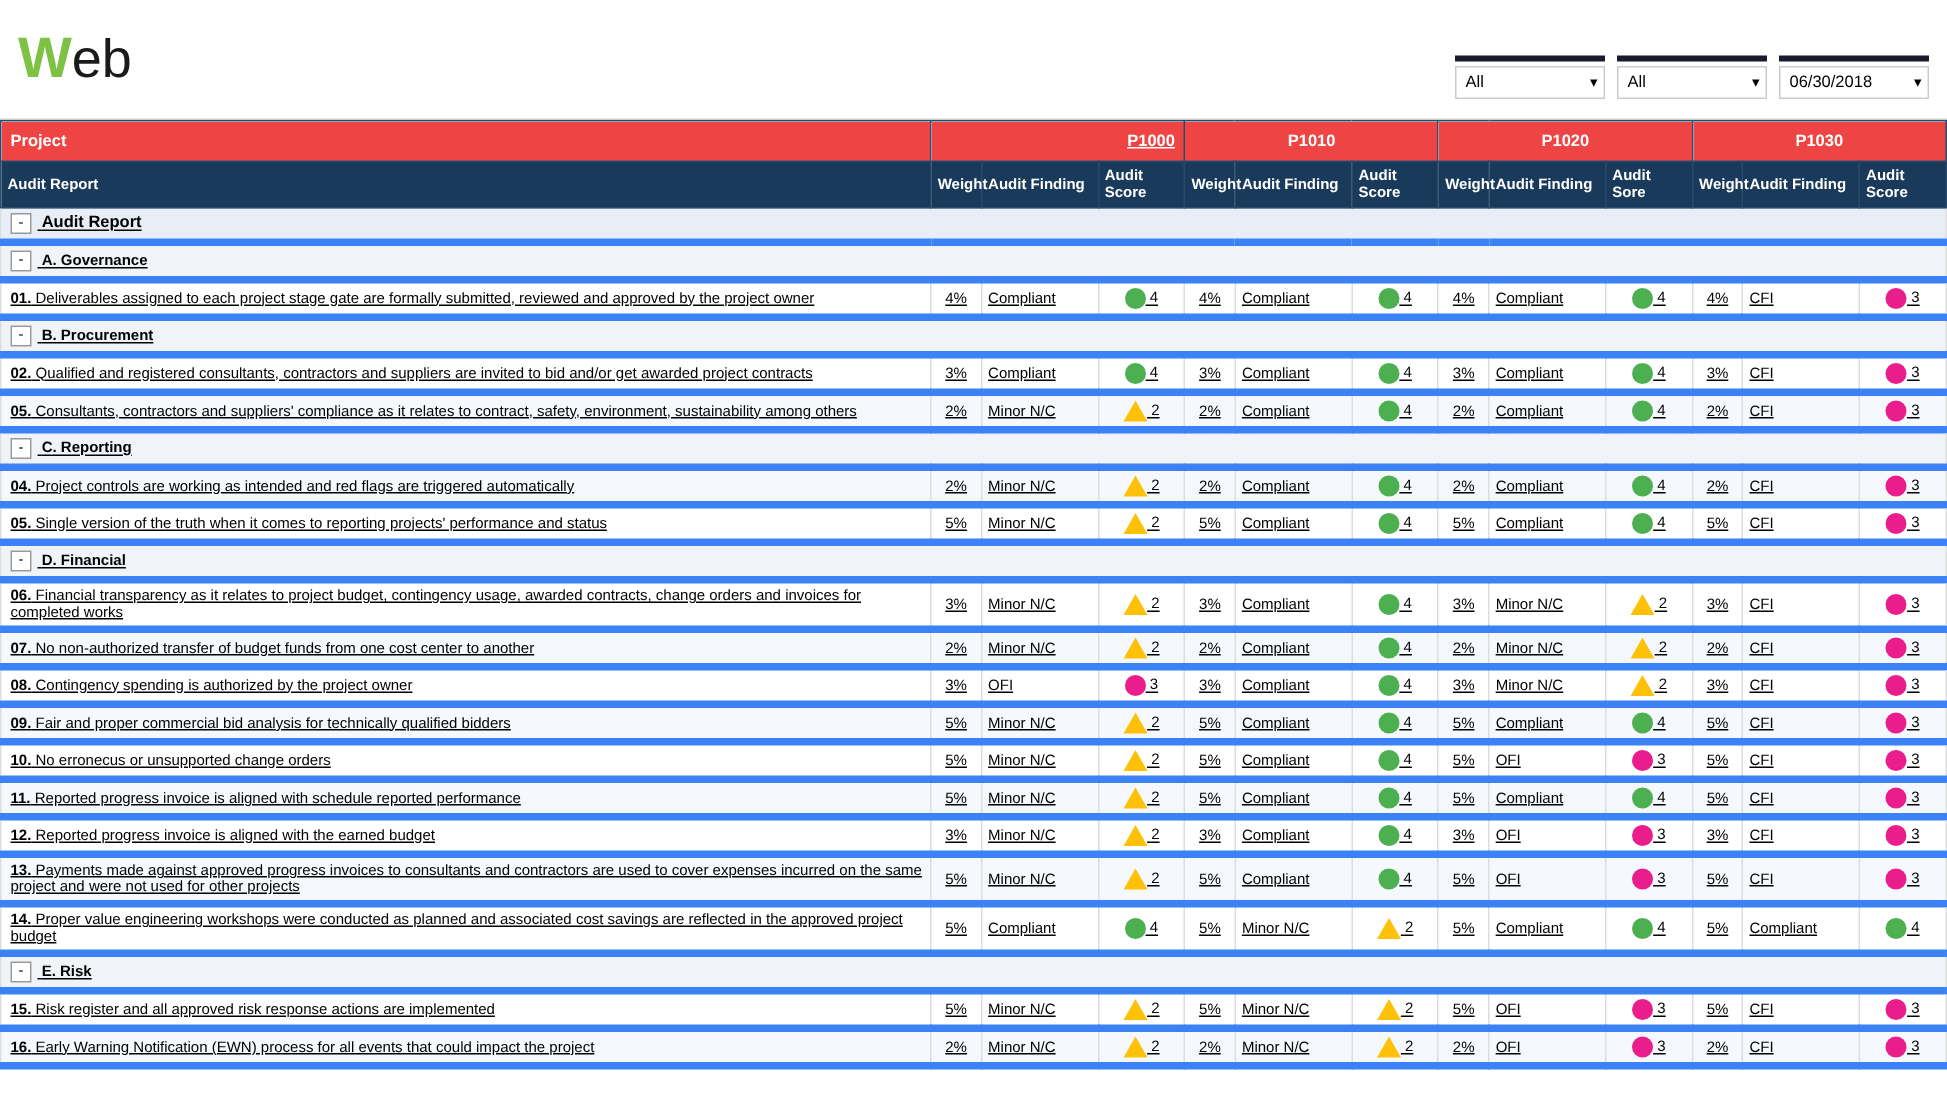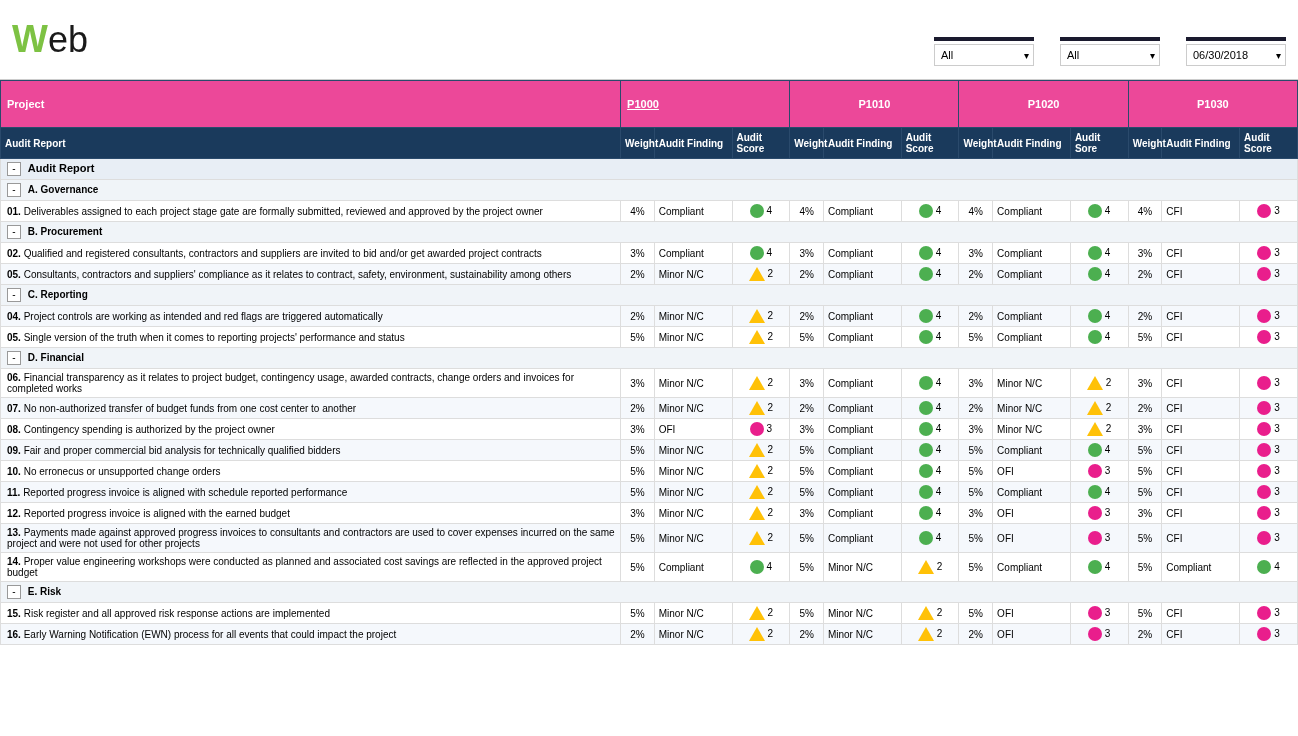--- a/index.html
+++ b/index.html
@@ -26,21 +26,21 @@
     }
     .logo-sub { font-size: 11px; color: #555; margin-top: 2px; letter-spacing: 0.5px; }
     .report-title {
       flex: 1;
       text-align: center;
       font-size: 20px;
       color: #333;
     }
     .filters {
       display: flex;
-      gap: 26px;
+      gap: 8px;
       align-items: center;
       margin-top: 24px;
     }
     .filter-group {
       display: flex;
       flex-direction: column;
       gap: 3px;
     }
     .filter-label {
       background: #1a1a2e;
@@ -80,23 +80,23 @@
     }
     
     table {
       border-collapse: collapse;
       width: 100%;
       table-layout: fixed;
     }
 
     
     .col-header-row th {
-      background: #ec4899;
+      background: #ef4444;
       color: #fff;
-      padding: 17px 6px;
+      padding: 7px 6px;
       text-align: left;
       font-size: 11px;
       border: 1px solid #2a4a6c;
       white-space: nowrap;
       overflow: hidden;
     }
     .col-header-row th.project-col {
       width: 600px;
     }
     
@@ -109,21 +109,22 @@
       border: 1px solid #2a4a6c;
       text-align: left;
       vertical-align: middle;
     }
     .sub-header-row th.audit-report-col {
       text-align: left;
     }
 
     
     tbody tr {
-      border-bottom: 1px solid #3b82f6;
+      border-bottom: 5px solid #3b82f6;
+      text-decoration: underline;
     }
     tbody tr:nth-child(even) {
       background: #f5f8fc;
     }
     tbody tr:nth-child(odd) {
       background: #fff;
     }
     tbody tr.section-header {
       background: #e8eef5 !important;
     }
@@ -268,21 +269,21 @@
       <col style="width:55px;">
 
       <col style="width:32px;">
       <col style="width:74px;">
       <col style="width:55px;">
     </colgroup>
     <thead>
 
       <tr class="col-header-row">
         <th class="project-col">Project</th>
-        <th colspan="3" style="text-align:left;text-decoration:underline;">P1000</th>
+        <th colspan="3" style="text-align:right;text-decoration:underline;">P1000</th>
         <th colspan="3" style="text-align:center;">P1010</th>
         <th colspan="3" style="text-align:center;">P1020</th>
         <th colspan="3" style="text-align:center;">P1030</th>
       </tr>
 
       <tr class="sub-header-row">
         <th class="audit-report-col">Audit Report</th>
         <th>Weight</th>
         <th>Audit Finding</th>
         <th>Audit Score</th>

